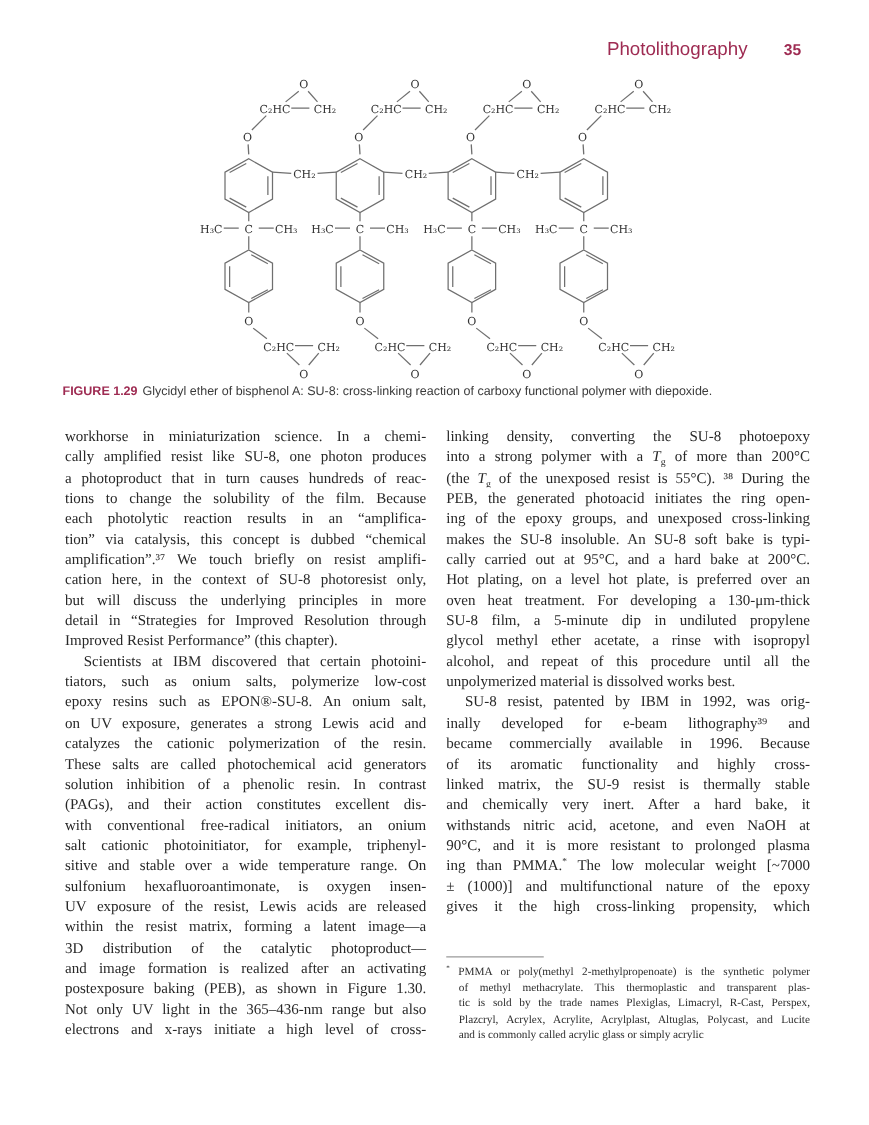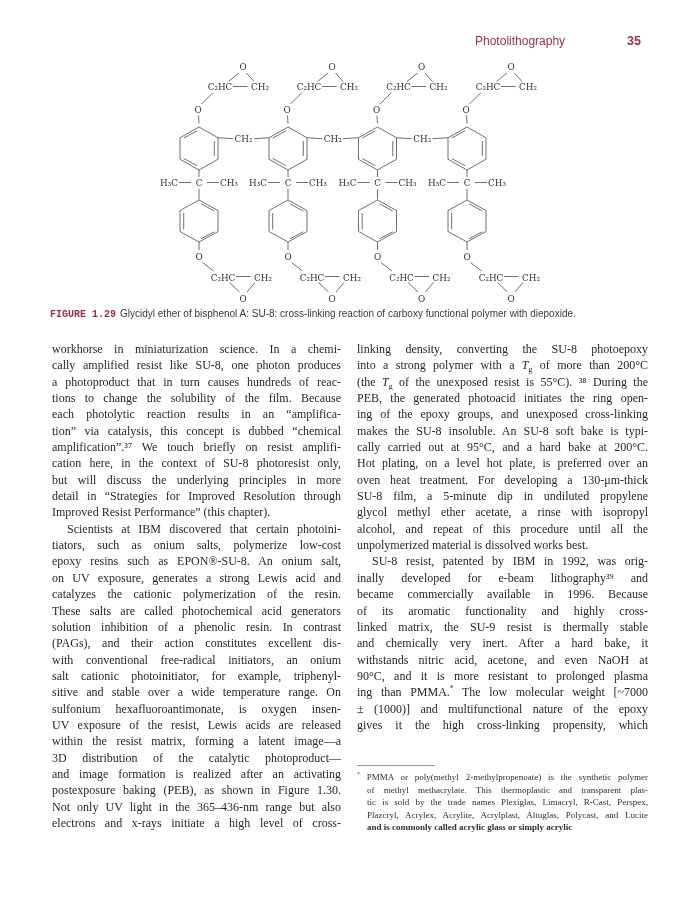--- a/index.html
+++ b/index.html
@@ -1,45 +1,45 @@
 <!DOCTYPE html>
 <html style="--accent: #9e2b52;"><head>
 <meta charset="utf-8">
 <style>
   html,body{margin:0;padding:0;background:#ffffff;}
   .page{position:relative;width:695px;height:900px;background:#fff;overflow:hidden;
         font-family:"Liberation Serif","DejaVu Serif",serif;color:#262626;}
   
   .header{position:absolute;top:31px;left:0;right:54px;text-align:right;
           font-family:"Liberation Sans","DejaVu Sans",sans-serif;}
-  .running-head{color:var(--accent,#9e2b52);font-size:12px;margin-right:33px;}
+  .running-head{color:var(--accent,#9e2b52);font-size:15px;}
   .page-num{color:var(--accent,#9e2b52);font-size:12.5px;font-weight:bold;margin-left:29px;}
   
   .figure-svg{position:absolute;left:55px;top:60px;}
   .figure-svg line,.figure-svg polygon{stroke:#6f6f6f;stroke-width:1;fill:none;}
   .figure-svg text{font-family:"DejaVu Serif",serif;font-size:8.8px;fill:#333;}
   
   .caption{position:absolute;left:50px;top:308px;width:600px;
            font-family:"Liberation Sans","DejaVu Sans",sans-serif;font-size:10px;color:#3a3a3a;}
-  .cap-label{font-weight:bold;color:var(--accent,#9e2b52);margin-right:4px;font-family:Liberation Mono, monospace;}
+  .cap-label{font-weight:bold;color:var(--accent,#9e2b52);margin-right:4px;}
   
   .col{position:absolute;top:341px;font-size:12px;line-height:16.35px;color:#272727;}
   #col-left{left:52px;width:289px;}
   #col-right{left:357px;width:291px;}
   .line{text-align:justify;text-align-last:justify;height:16.35px;overflow:hidden;}
   .line.last{text-align-last:left;}
   .line.ind{text-indent:15px;}
   sup{font-size:0.62em;vertical-align:super;line-height:0;}
   sub{font-size:0.65em;vertical-align:sub;line-height:0;}
   
   #footnote{position:absolute;left:357px;top:765px;width:291px;
             font-size:9px;line-height:12.6px;color:#2e2e2e;}
   .fn-rule{width:78px;border-top:1px solid #9a9a9a;margin-bottom:5px;}
   .fn-line{text-align:justify;text-align-last:justify;}
-  .fn-line.last{text-align-last:left;font-weight:bold;}
+  .fn-line.last{text-align-last:left;}
   .fn-line.hang{padding-left:10px;}
 </style>
 </head>
 <body>
 
 <div class="page">
 
   <div class="header">
     <span class="running-head">Photolithography</span><span class="page-num">35</span>
   </div>

